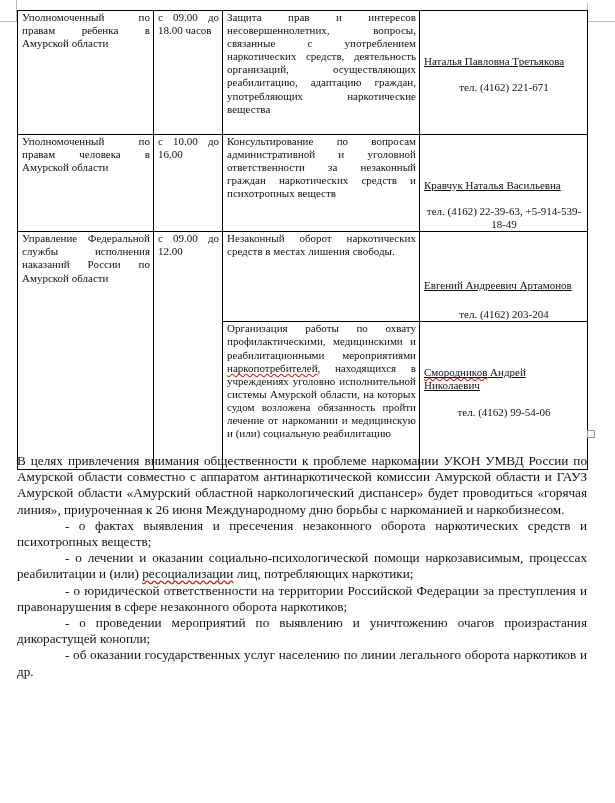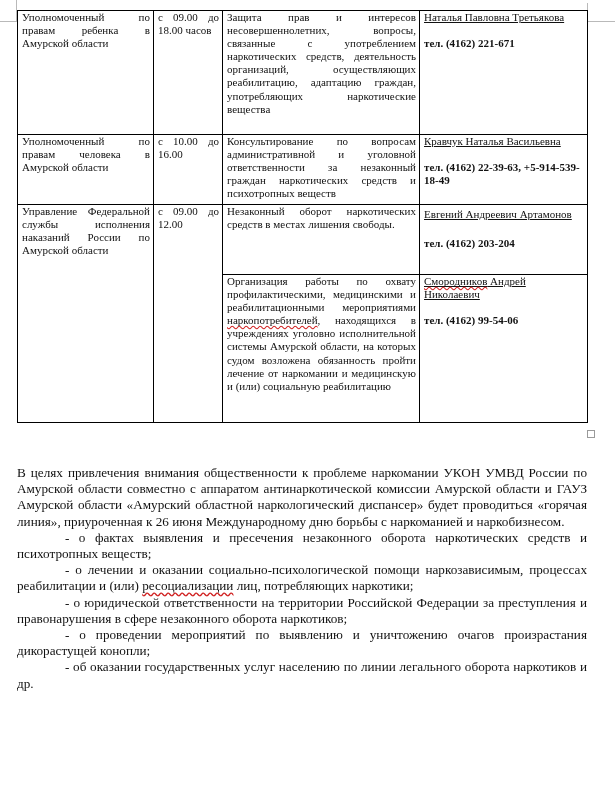--- a/index.html
+++ b/index.html
@@ -3,28 +3,28 @@
 <meta charset="utf-8">
 <style>
   html, body { margin:0; padding:0; background:#ffffff; }
   body { width:615px; height:803px; position:relative; overflow:hidden;
          font-family:"Liberation Serif", "DejaVu Serif", serif; color:#111; }
   .crop-mark { position:absolute; background:#b9b9b9; }
   table.contacts { position:absolute; left:17px; top:10px; border-collapse:collapse;
          table-layout:fixed; width:570px; font-size:11px; line-height:13.1px; }
   table.contacts td { border:1.2px solid #000; vertical-align:top; padding:0 3px 0 4px; }
   td.justify { text-align:justify; text-align-last:left; }
-  .uline { text-decoration:underline; }
+  .uline { text-decoration:underline;margin-top:44px; }
   .spell { text-decoration:underline wavy #d02020; text-decoration-skip-ink:none; }
-  .bold { font-weight:bold; }
+  .bold { font-weight:normal;text-align:center; }
   .gap { height:13px; }
   .resize-handle { position:absolute; left:587px; top:430px; width:6px; height:6px;
          border:1px solid #9a9a9a; background:#fff; }
   .body-text { position:absolute; left:17px; top:453px; width:570px;
-         font-size:13.2px; line-height:16.2px; text-align:justify;margin-top:12px; }
+         font-size:13.2px; line-height:16.2px; text-align:justify; }
   .body-text p { margin:0; }
   .body-text p.indent { text-indent:48px; }
 </style>
 </head>
 <body>
 
 <div class="crop-mark" style="left:16px;top:0;width:1px;height:22px;"></div>
 <div class="crop-mark" style="left:0;top:21px;width:17px;height:1px;"></div>
 <div class="crop-mark" style="left:587px;top:3px;width:1px;height:19px;"></div>
 <div class="crop-mark" style="left:587px;top:21px;width:28px;height:1px;"></div>

